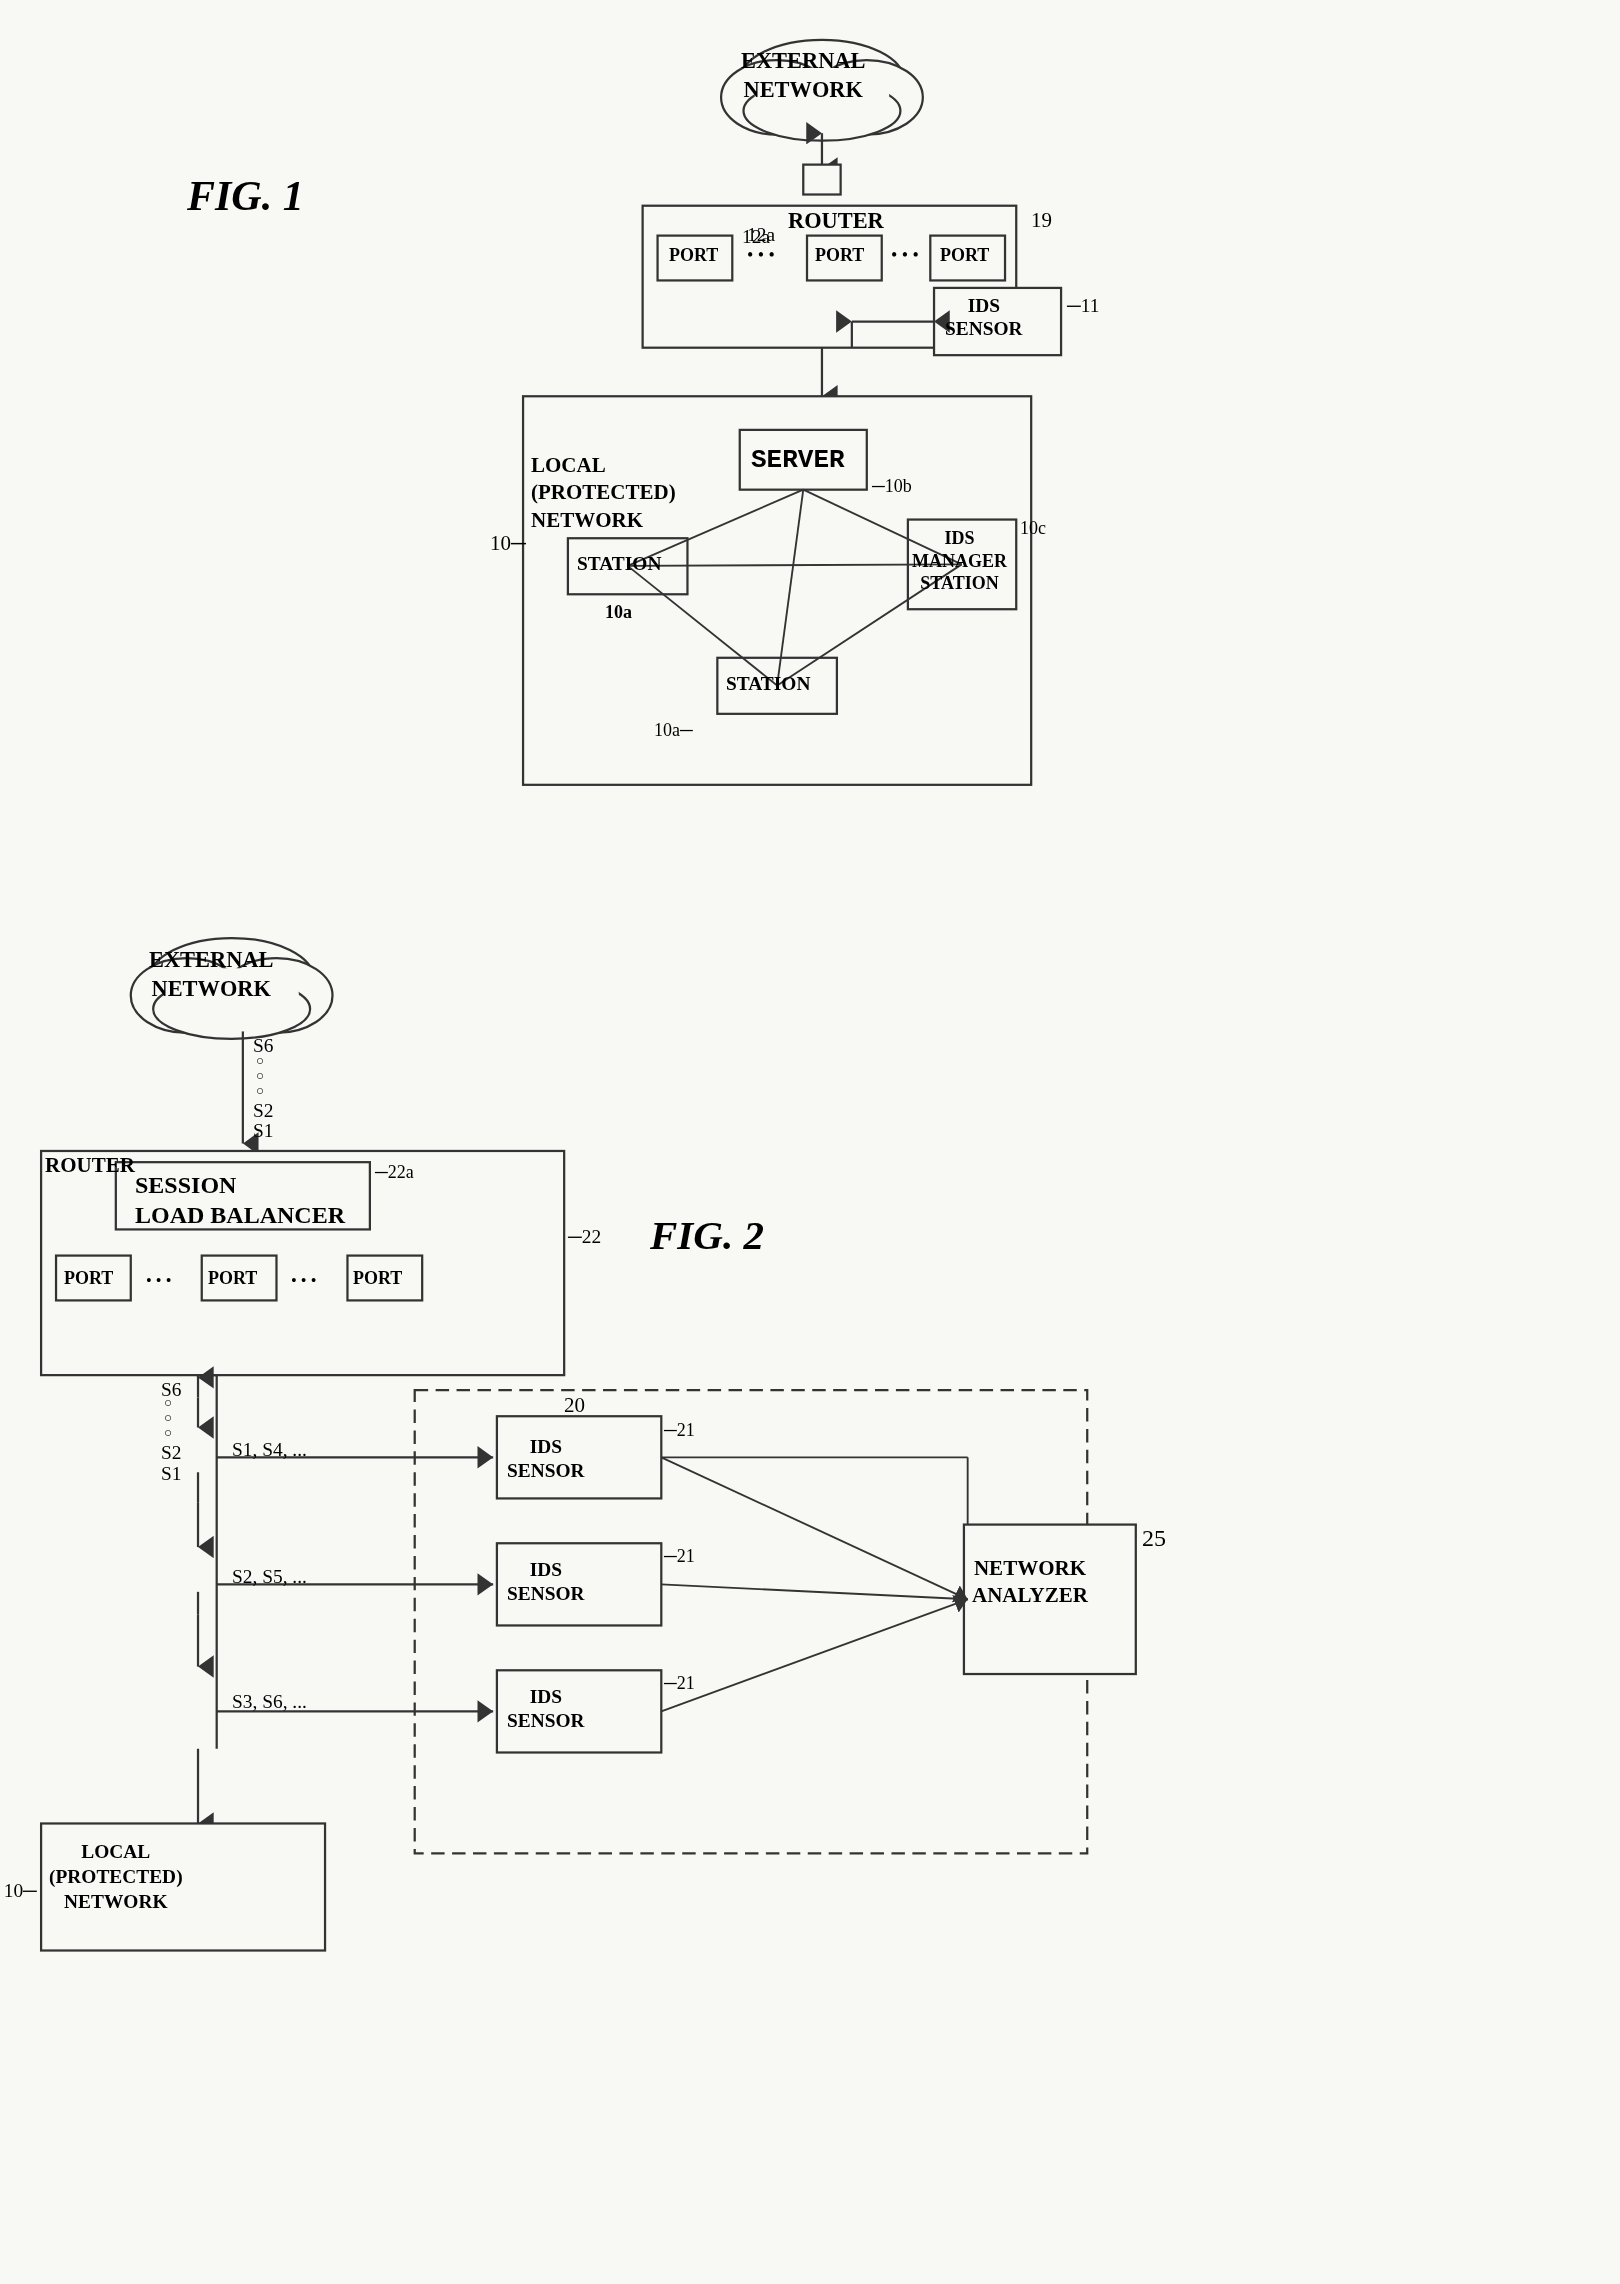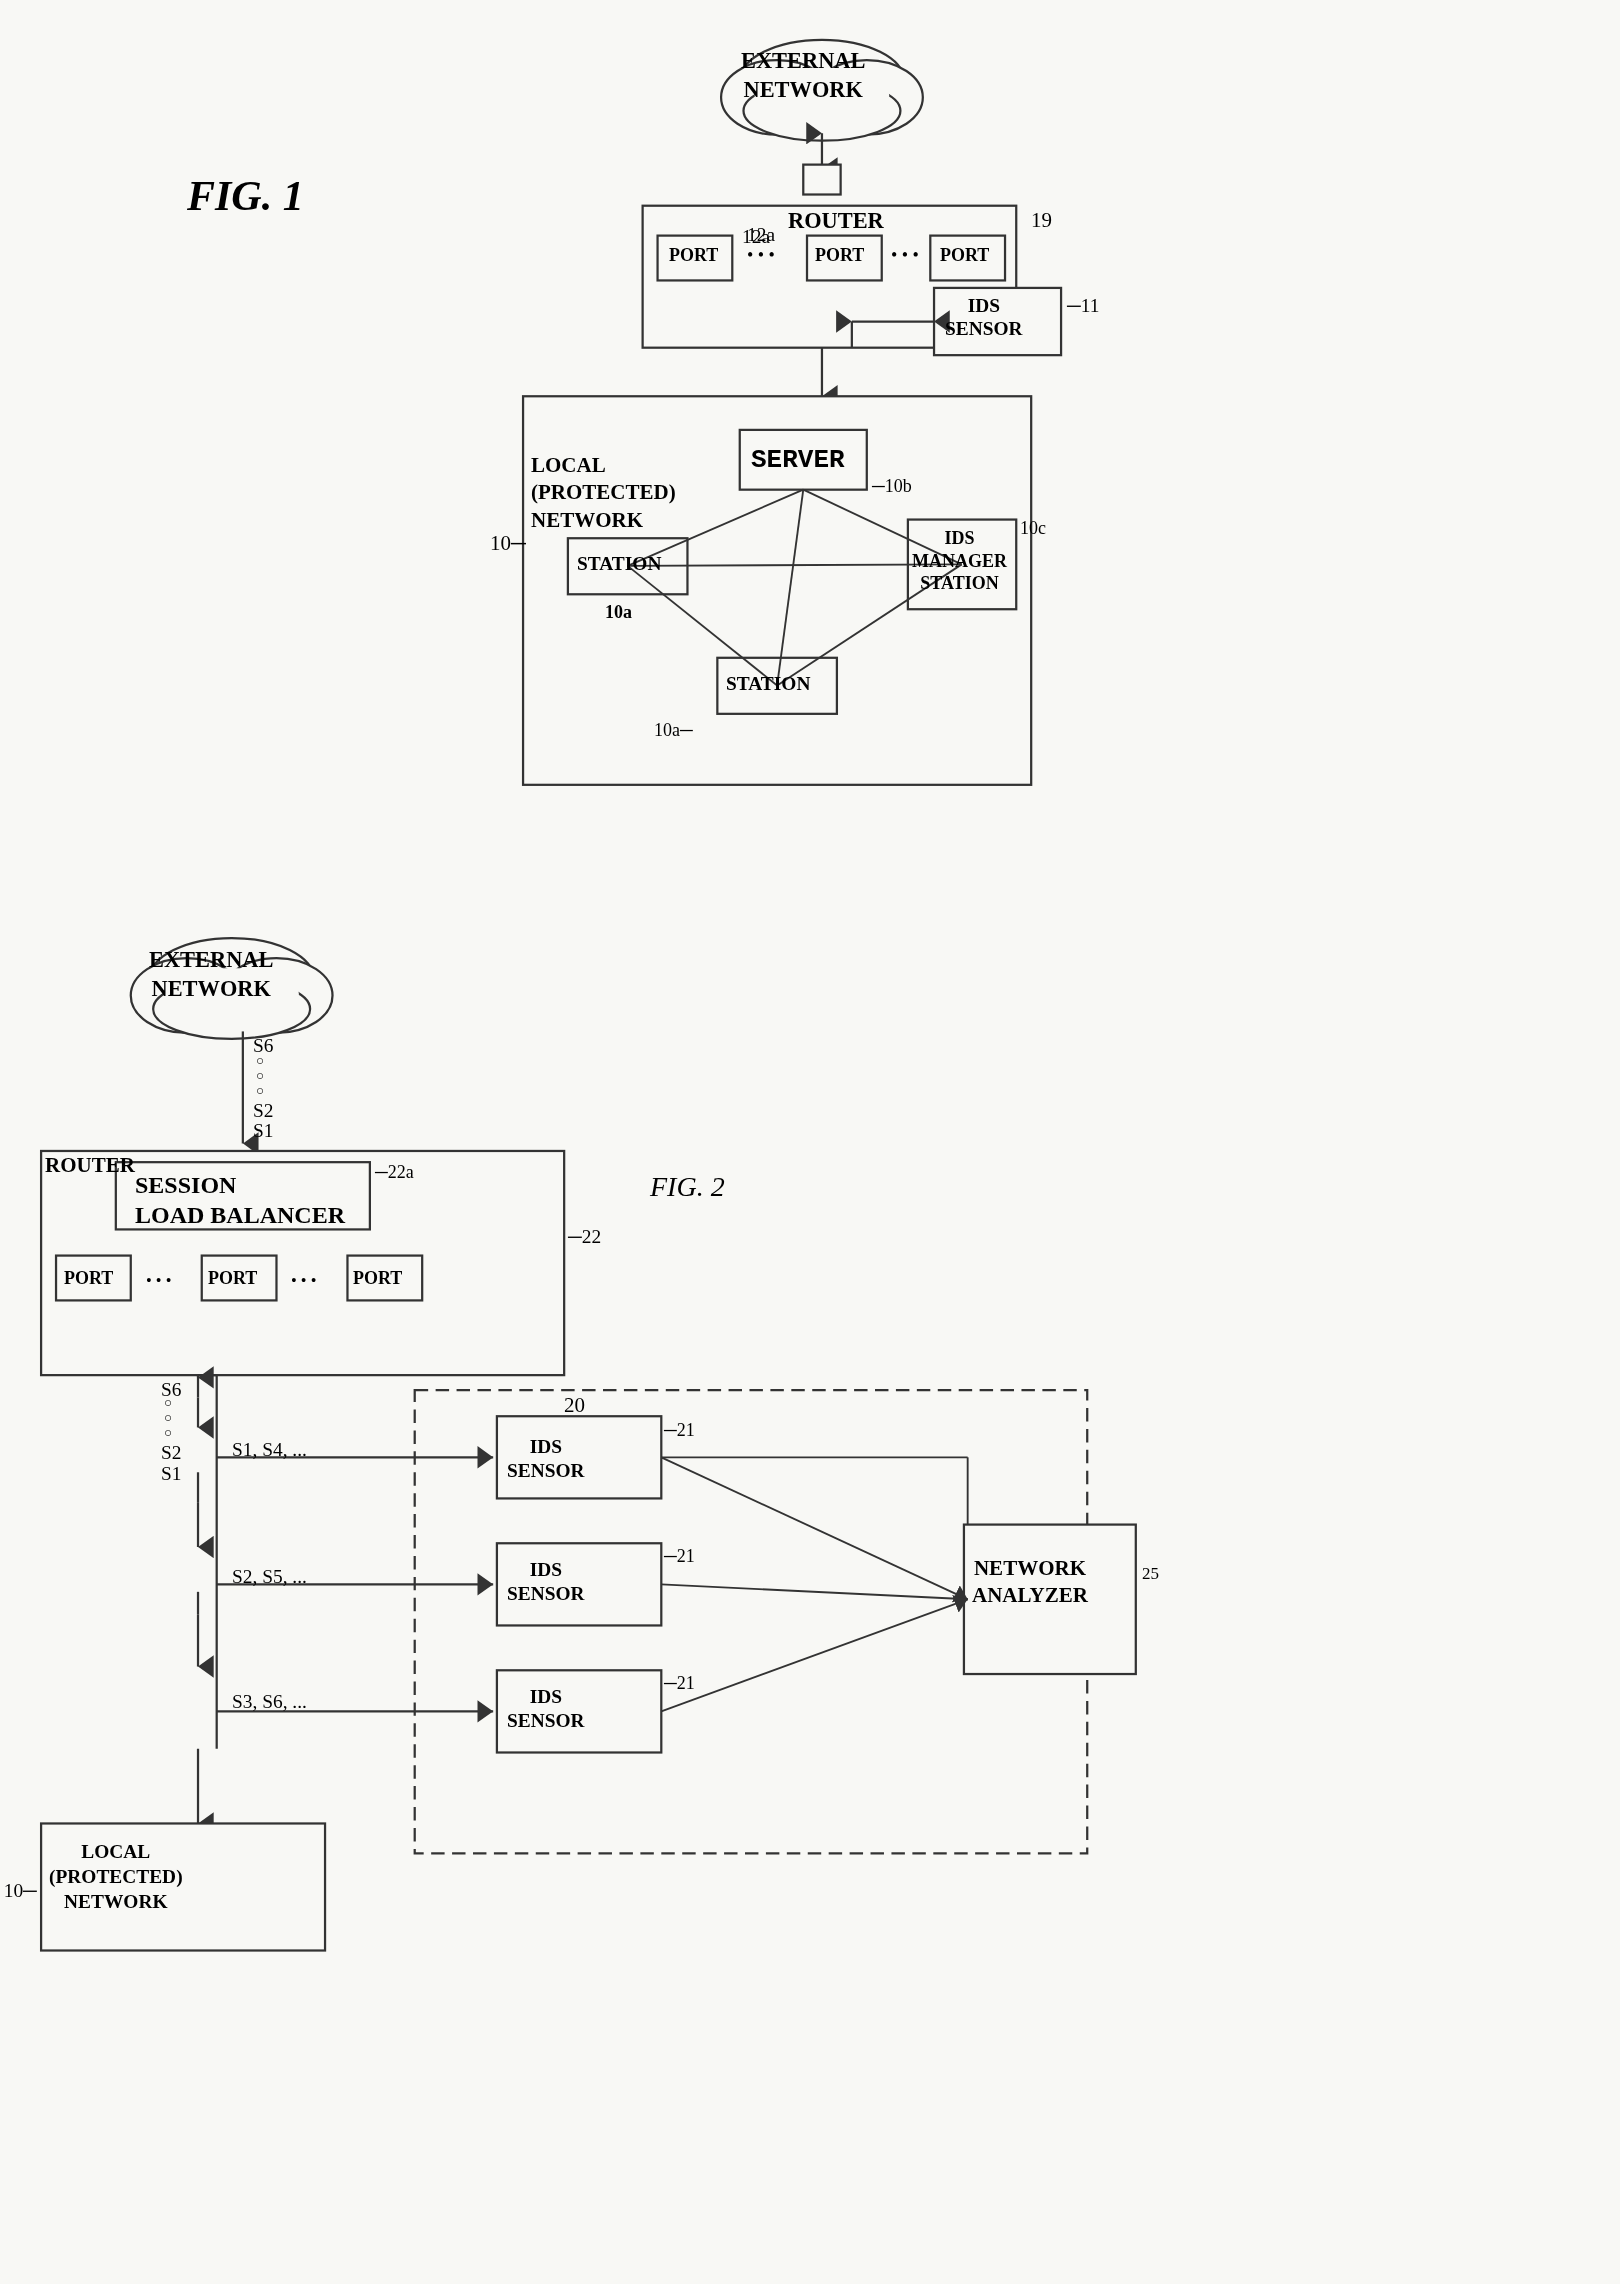--- a/index.html
+++ b/index.html
@@ -192,21 +192,21 @@
   <div style="position:absolute; top:673px; left:726px; font-size:19.4px; font-weight:bold; font-family:'Times New Roman',serif;">STATION</div>
 
   <div style="position:absolute; top:720px; left:654px; font-size:18px; font-family:'Times New Roman',serif;">10a─</div>
 
   <div style="position:absolute; top:527px; left:912px; font-size:18px; font-weight:bold; font-family:'Times New Roman',serif; white-space:pre-line; line-height:1.25; text-align:center;">IDS
 MANAGER
 STATION</div>
 
   <div style="position:absolute; top:518px; left:1020px; font-size:18px; font-family:'Times New Roman',serif;">10c</div>
 
-  <div style="position:absolute; top:1171px; left:650px; font-size:28px; font-style:italic; font-weight:normal; font-family:'Times New Roman',serif;">FIG. 2</div>
+  <div style="position:absolute; top:1211px; left:650px; font-size:41px; font-style:italic; font-weight:bold; font-family:'Times New Roman',serif;">FIG. 2</div>
 
   <div style="position:absolute; top:945px; left:149px; font-size:22.4px; font-weight:bold; font-family:'Times New Roman',serif; text-align:center; white-space:pre-line; line-height:1.3;">EXTERNAL
 NETWORK</div>
 
   <div style="position:absolute; top:1035px; left:253px; font-size:19.4px; font-family:'Times New Roman',serif;">S6</div>
   <div style="position:absolute; top:1054px; left:256px; font-size:13.5px; font-family:'Times New Roman',serif; line-height:1.1;">○<br>○<br>○</div>
   <div style="position:absolute; top:1100px; left:253px; font-size:19.4px; font-family:'Times New Roman',serif;">S2</div>
   <div style="position:absolute; top:1120px; left:253px; font-size:19.4px; font-family:'Times New Roman',serif;">S1</div>
 
   <div style="position:absolute; top:1153px; left:45px; font-size:21px; font-weight:bold; font-family:'Times New Roman',serif;">ROUTER</div>
@@ -245,21 +245,21 @@
 
   <div style="position:absolute; top:1685px; left:507px; font-size:19.4px; font-weight:bold; font-family:'Times New Roman',serif; white-space:pre-line; text-align:center; line-height:1.25;">IDS
 SENSOR</div>
   <div style="position:absolute; top:1673px; left:664px; font-size:18px; font-family:'Times New Roman',serif;">─21</div>
 
   <div style="position:absolute; top:1377px; left:564px; font-size:21px; font-family:'Times New Roman',serif;margin-top:16px;">20</div>
 
   <div style="position:absolute; top:1555px; left:972px; font-size:21px; font-weight:bold; font-family:'Times New Roman',serif; white-space:pre-line; text-align:center; line-height:1.3;">NETWORK
 ANALYZER</div>
 
-  <div style="position:absolute; top:1564px; left:1142px; font-size:17px; font-family:'Times New Roman',serif;">25</div>
+  <div style="position:absolute; top:1525px; left:1142px; font-size:24px; font-family:'Times New Roman',serif;">25</div>
 
   <div style="position:absolute; top:1839px; left:49px; font-size:19.4px; font-weight:bold; font-family:'Times New Roman',serif; white-space:pre-line; text-align:center; line-height:1.3;">LOCAL
 (PROTECTED)
 NETWORK</div>
 
   <div style="position:absolute; top:1880px; left:3.7px; font-size:19.4px; font-family:'Times New Roman',serif;">10─</div>
 
 </div>
 
 

